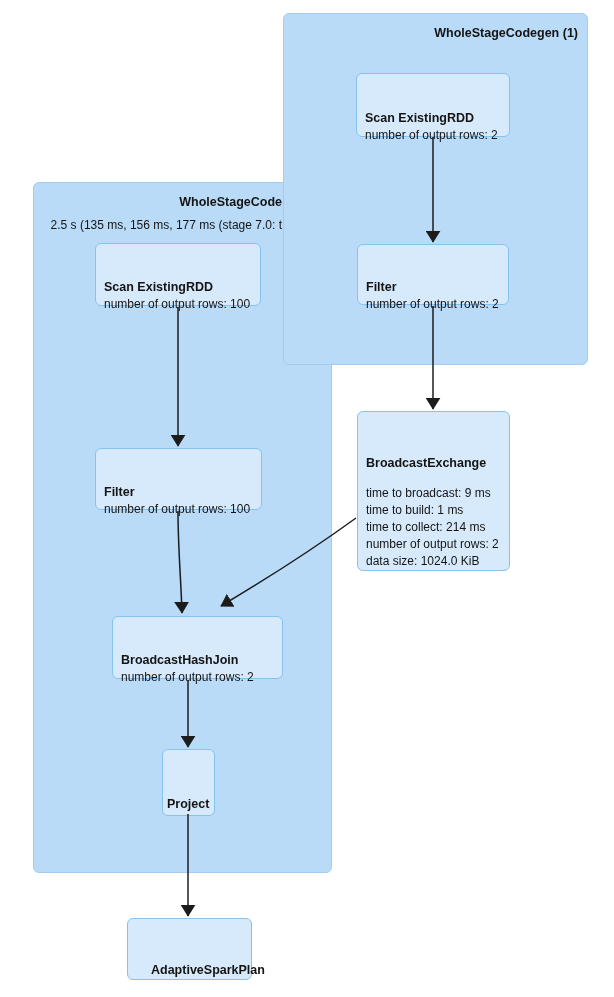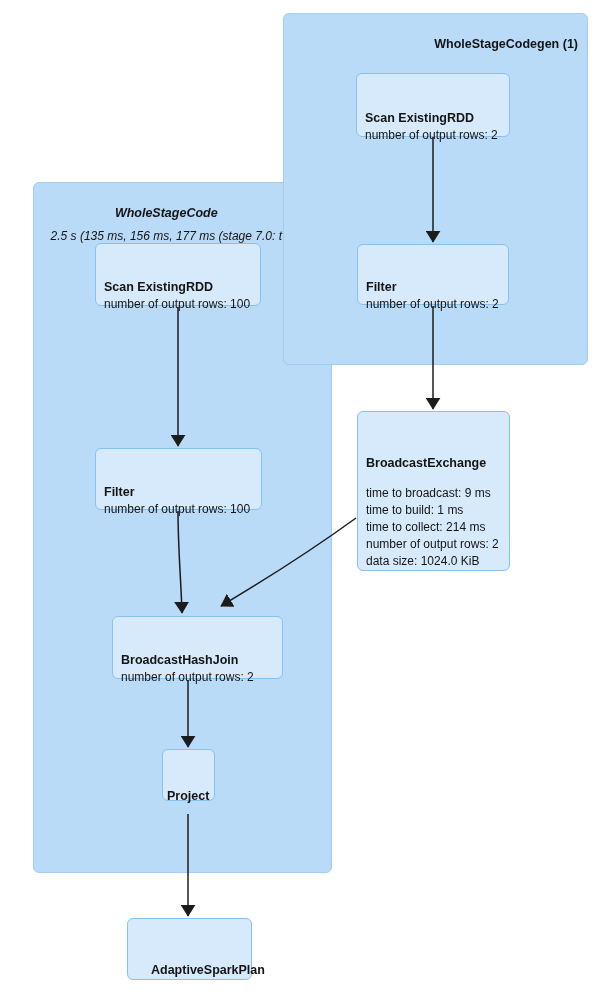--- a/index.html
+++ b/index.html
@@ -28,26 +28,26 @@
     position:absolute;
     background:var(--cluster-fill);
     border:1px solid var(--cluster-border);
     border-radius:6px;
     box-sizing:border-box;
   }
   #cluster-wsc2{left:33px;top:182px;width:299px;height:691px;z-index:1;}
   #cluster-wsc1{left:283px;top:13px;width:305px;height:352px;z-index:3;}
   .cluster-label{
     position:absolute;
-    top:22px;
-    text-align:center;
+    top:11px;
+    text-align:right;
     white-space:nowrap;
   }
   #cluster-wsc1 .cluster-label{right:9px;}
-  #cluster-wsc2 .cluster-label{right:49px;font-style:italic;}
+  #cluster-wsc2 .cluster-label{right:49px;}
   .cluster-title{
     font-size:12.5px;
     font-weight:bold;
     line-height:17px;
   }
   .cluster-duration{
     margin-top:8px;
     font-size:12px;
     line-height:13.5px;
   }
@@ -67,21 +67,21 @@
     z-index:4;
   }
   .node .node-title{font-size:12.5px;font-weight:bold;margin-top:43px;}
   .node .node-gap{height:17px;}
   #node-scan1{left:356px;top:73px;width:154px;height:64px;}
   #node-filter1{left:357px;top:244px;width:152px;height:61px;}
   #node-broadcast-exchange{left:357px;top:411px;width:153px;height:160px;z-index:2;}
   #node-scan2{left:95px;top:243px;width:166px;height:63px;z-index:2;}
   #node-filter2{left:95px;top:448px;width:167px;height:62px;z-index:2;}
   #node-bhj{left:112px;top:616px;width:171px;height:63px;z-index:2;}
-  #node-project{left:162px;top:749px;width:53px;height:52px;padding:0 4px;z-index:2;}
+  #node-project{left:162px;top:749px;width:53px;height:67px;padding:0 4px;z-index:2;}
   #node-adaptive{left:127px;top:918px;width:125px;height:62px;padding:0 23px;z-index:2;}
   #edges-layer{
     position:absolute;
     left:0;top:0;
     z-index:10;
     pointer-events:none;
   }
   #edges-layer path.edge{
     fill:none;
     stroke:var(--edge-color);

